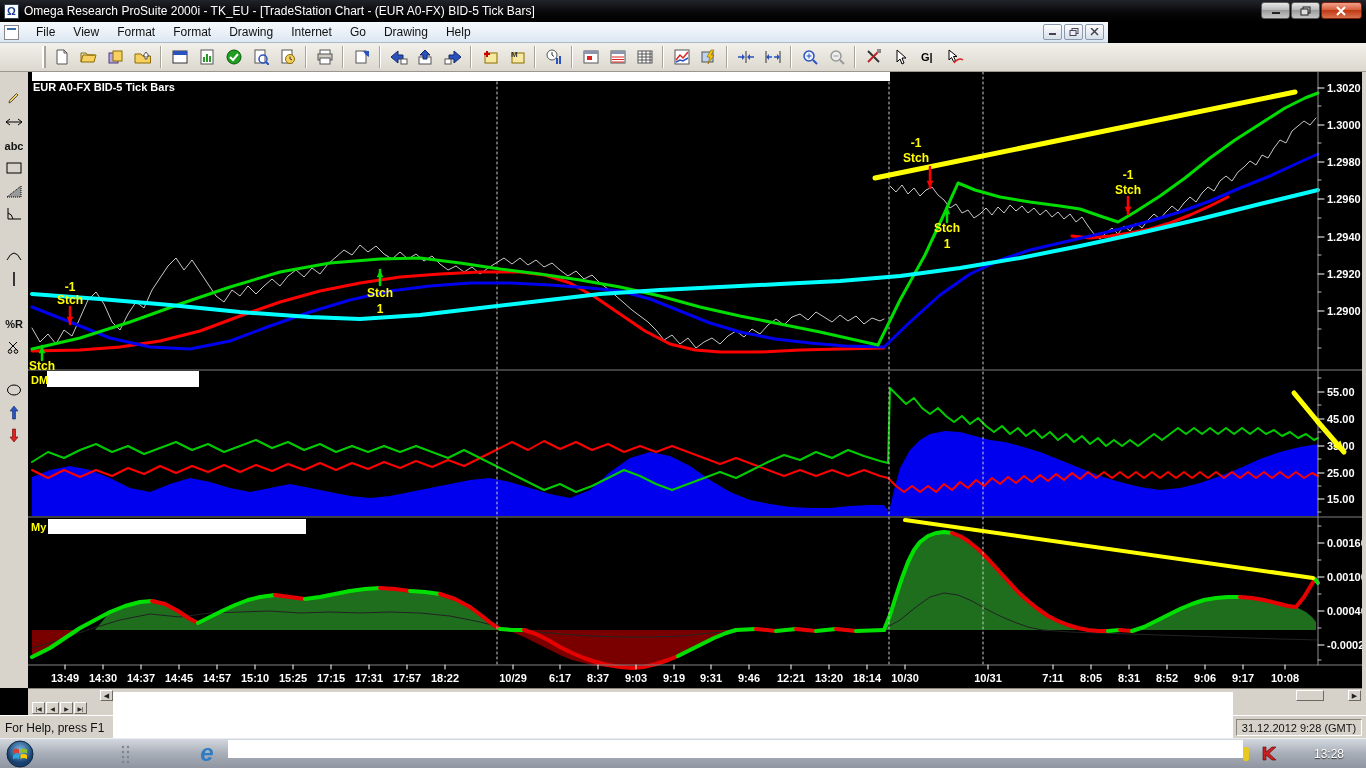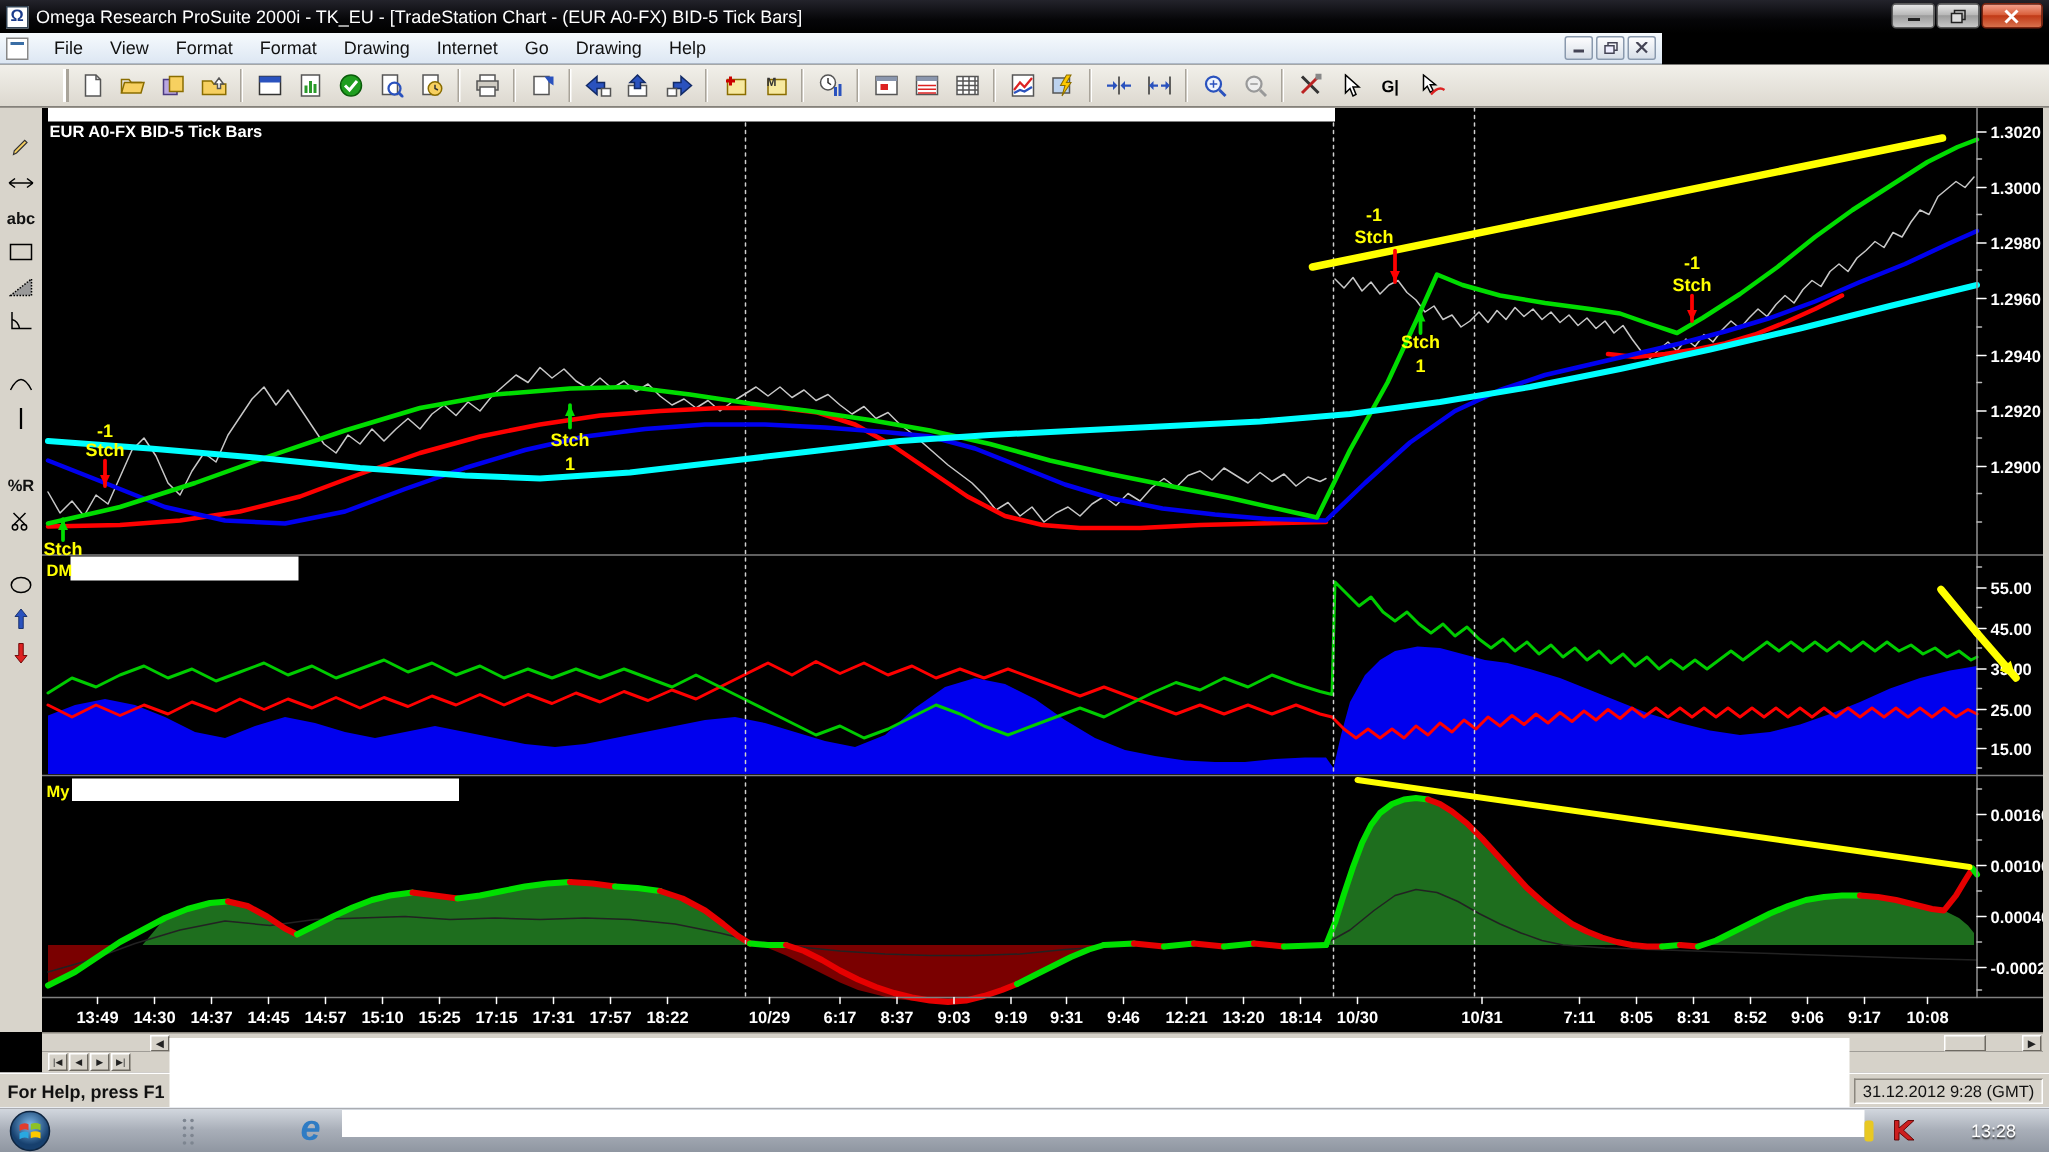--- a/index.html
+++ b/index.html
@@ -47,21 +47,21 @@
   .hscroll { position:absolute; left:28px; top:688px; width:1338px; height:13px; background:#d6d2c9; border-top:1px solid #8a867e; }
   .scrollbtn { position:absolute; top:1px; width:13px; height:11px; background:#d6d2c9;
     border:1px solid; border-color:#fff #6e6a62 #6e6a62 #fff; font-size:7px; color:#222; display:flex; align-items:center; justify-content:center; }
   .scrollthumb { position:absolute; top:1px; width:28px; height:11px; background:#d6d2c9; border:1px solid; border-color:#fff #6e6a62 #6e6a62 #fff; }
   .tabrow { position:absolute; left:28px; top:701px; width:1338px; height:14px; background:#d6d2c9; }
   .navbtn { position:absolute; top:1px; width:13px; height:12px; background:#d6d2c9;
     border:1px solid; border-color:#fff #6e6a62 #6e6a62 #fff; font-size:6px; color:#222; display:flex; align-items:center; justify-content:center; }
   .tab-diag { position:absolute; left:92px; top:1px; width:14px; height:12px;
     background:linear-gradient(105deg,transparent 48%,#8a867e 48%,#8a867e 55%,transparent 55%); }
   .statusbar { position:absolute; left:0; top:715px; width:1366px; height:23px; background:#d6d2c9; border-top:1px solid #fff; }
-  .status-text { position:absolute; left:5px; top:5px; font-size:12px; color:#111;font-weight:bold; }
+  .status-text { position:absolute; left:5px; top:5px; font-size:12px; color:#111; }
   .datetime-box { position:absolute; right:4px; top:3px; width:126px; height:17px; background:#d6d2c9;
     border:1px solid; border-color:#8a867e #fff #fff #8a867e; font-size:11px; color:#111; display:flex; align-items:center; justify-content:center; }
   .taskbar { position:absolute; left:0; top:738px; width:1366px; height:30px;
     background:linear-gradient(180deg,#d3d8df,#a8aeb8 50%,#8f96a1); border-top:1px solid #e9ecf1; }
   .start-orb { position:absolute; left:6px; top:1px; width:28px; height:28px; }
   .taskbar-grip { position:absolute; left:120px; top:5px; }
   .ie-icon { position:absolute; left:194px; top:2px; width:26px; height:26px; font-style:italic; font-weight:bold;
     font-size:24px; color:#2f7cc4; line-height:24px; text-align:center; }
   .tray-clock { position:absolute; right:22px; top:8px; font-size:12px; color:#fff; text-shadow:0 1px 1px #333; }
   .kasp-icon { position:absolute; right:88px; top:6px; width:17px; height:17px; }

